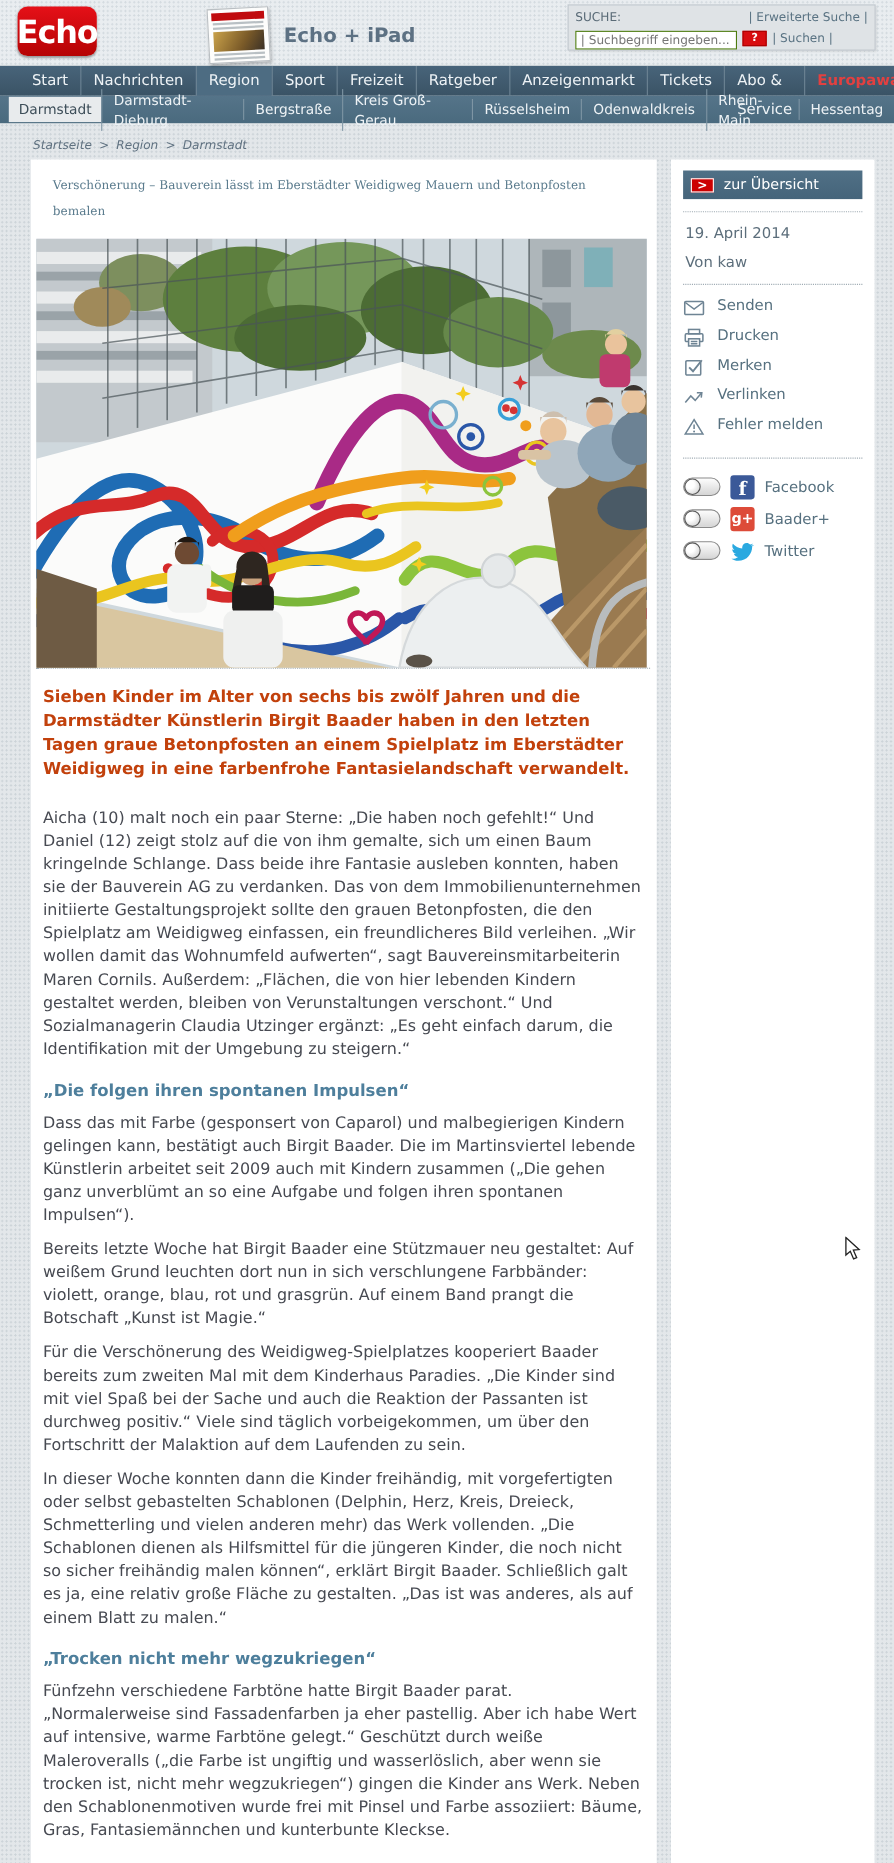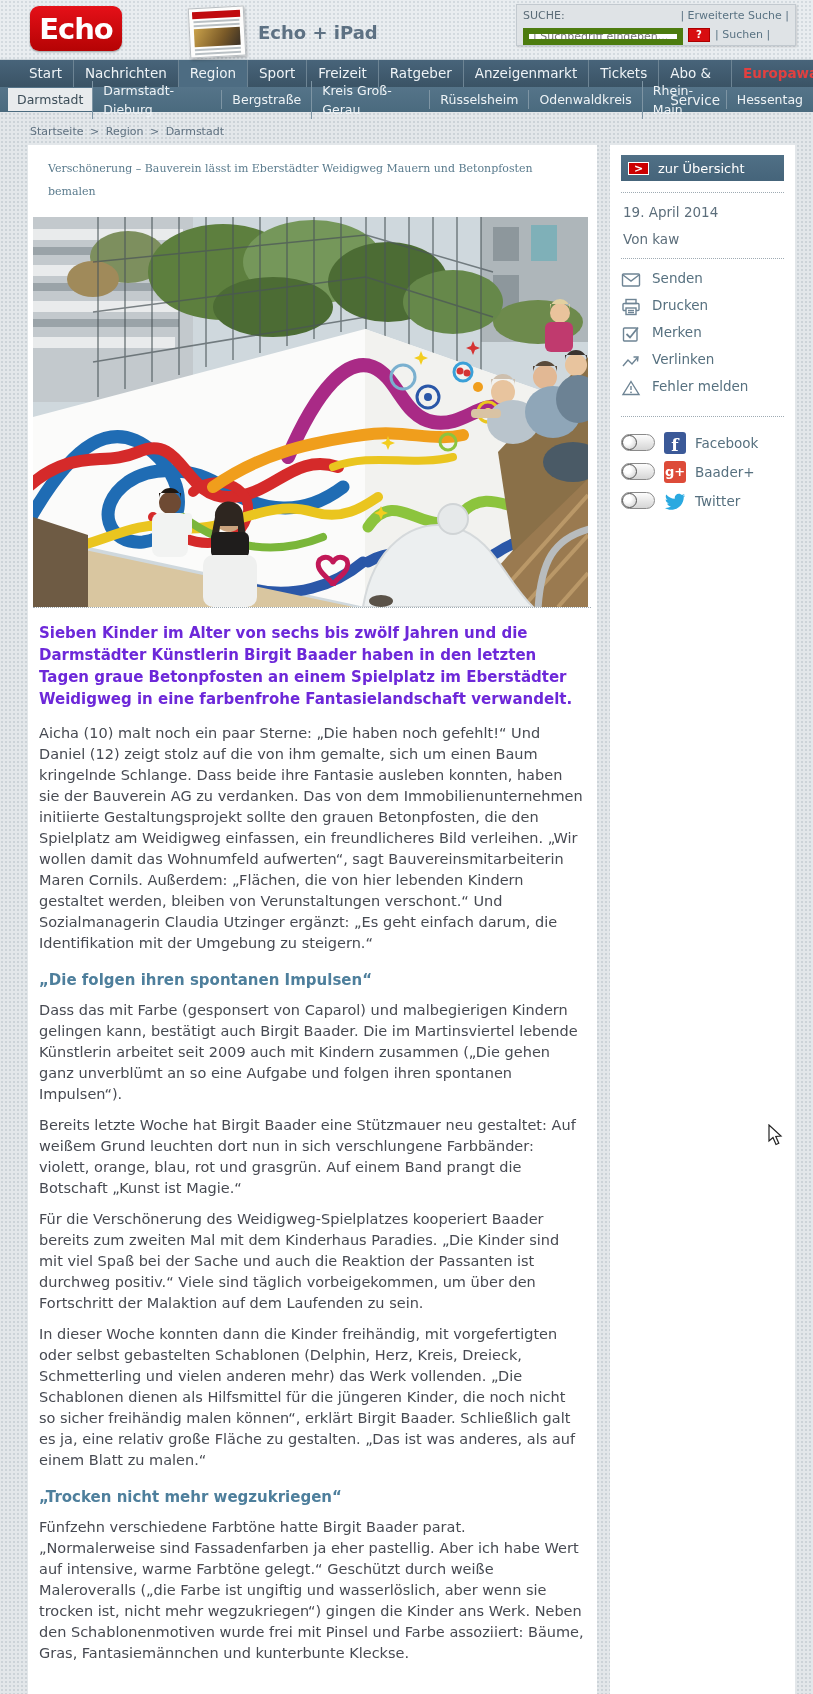--- a/index.html
+++ b/index.html
@@ -10,73 +10,73 @@
     background-color:#e3e7ea;
     background-image:radial-gradient(circle,#ccd3d8 1px, rgba(0,0,0,0) 1.1px);
     background-size:4px 4px;
   }
   
   .hdr { position:relative; height:60px;
     background-color:#e9edf0;
     background-image:radial-gradient(circle,#d3dadf 1px, rgba(0,0,0,0) 1.1px);
     background-size:4px 4px;
     border-bottom:1px solid #c9d1d6; }
-  .logo { position:absolute; left:30px; top:6px; width:92px; height:45px;
+  .logo { position:absolute; left:16px; top:6px; width:72px; height:45px;
     background:linear-gradient(#e51018,#b50304); border-radius:9px;
     color:#fff; font-weight:bold; font-size:29px; letter-spacing:-1px;
     display:flex; align-items:center; justify-content:center;
     box-shadow:0 1px 2px rgba(0,0,0,.35); }
   .paper { position:absolute; left:189px; top:7px; width:56px; height:50px;
     background:#fdfdfc; border:1px solid #b9bec2; transform:rotate(-3deg);
     box-shadow:1px 2px 3px rgba(0,0,0,.25); overflow:hidden; }
   .paper .mast { height:7px; margin:3px 3px 2px; background:#c00b0e; }
   .paper .ln { height:2px; margin:2px 4px; background:#b9c0c4; }
   .paper .pic { height:18px; margin:2px 4px; background:linear-gradient(120deg,#caa24a,#7a5a28 60%,#3a3026); }
   .prodlbl { position:absolute; left:258px; top:22px; font-size:18px; font-weight:bold; color:#5d7183; }
   .searchbox { position:absolute; right:17px; top:4px; width:280px; height:42px;
     background:#dfe3e6; border:1px solid #c2c9cf; box-shadow:1px 1px 2px rgba(0,0,0,.15);
     padding:4px 6px; font-size:11px; color:#5a6b77; }
   .searchbox .row { display:flex; justify-content:space-between; height:16px; }
   .searchbox .row2 { margin-top:3px; justify-content:flex-start; gap:5px; }
   .searchbox a { color:#5a7383; text-decoration:none; }
-  .searchbox input { width:160px; height:17px; border:6px solid #4d7c0f; font-size:11px;
+  .searchbox input { width:147px; height:17px; border:1px solid #4d7c0f; font-size:11px;
     font-family:"DejaVu Sans",sans-serif; color:#6b7a85; padding:0 4px; background:#fff; }
   .qbtn { width:22px; height:14px; background:#d80d10; color:#fff; border:1px solid #a00;
     font-size:10px; font-weight:bold; line-height:12px; text-align:center; cursor:pointer; }
   
   .mainnav { height:27px; background:linear-gradient(#48647a,#3a5365);
     display:flex; align-items:stretch; padding-left:18px; font-size:13.5px; }
   .mainnav a { color:#eef3f6; text-decoration:none; line-height:27px; padding:0 11px;
     border-left:1px solid #6d8494; }
   .mainnav a:first-child { border-left:none; }
   .mainnav a.active { background:#4d6c82; }
   .mainnav a.euro { margin-left:auto; color:#e24040; font-weight:bold; padding-right:22px; }
   .subnav { height:25px; background:linear-gradient(#557489,#4a6a7e);
     display:flex; align-items:center; padding-left:8px; font-size:12.5px; }
   .subnav a { color:#eef3f6; text-decoration:none; line-height:19px; padding:0 10px;
     border-left:1px solid #7e95a4; }
   .subnav a:first-child { border-left:none; }
   .subnav a.active { background:#e8ebed; color:#3c4d58; border-left:none; padding:2px 9px; }
   
-  .crumb { margin:13px 0 7px 30px; font-size:11px; color:#5f7180; }
+  .crumb { margin:13px 0 7px 30px; font-size:11px; color:#5f7180;font-style:italic; }
   .crumb span { margin-right:3px; }
   
   .layout { display:flex; align-items:stretch; padding-left:28px; min-height:1549px; }
   .content { width:569px; background:#fff; align-self:flex-start; padding:12px 0 26px 0; }
   .content h1 { font-family:"DejaVu Serif",serif; font-weight:400; font-size:25px;
     color:#1d3e57; margin:4px 20px 8px 20px; }
   .content .subtitle { font-family:"DejaVu Serif",serif; font-weight:400; font-size:11px;
     line-height:23px; color:#5a7b8d; margin:0 20px 14px 20px; }
   figure { margin:2px 8px 0 5px; width:555px; }
   figure svg.photo { display:block; width:555px; height:390px; background:#cfd8dd; }
   figcaption { font-size:12.5px; color:#75838c; padding:7px 0 9px 1px; }
   figcaption .credit { margin-left:12px; }
   .dotted { border-top:1px dotted #9fabb3; margin:0 6px 14px 5px; }
   .content p { font-size:14.5px; line-height:21px; color:#474a52; margin:0 12px 10px 11px; }
-  .content p.intro { font-weight:bold; font-size:15px; line-height:22px; color:#6d28d9; margin-bottom:13px; }
+  .content p.intro { font-weight:bold; font-size:15px; line-height:22px; color:#c2410c; margin-bottom:24px; }
   .content h3 { font-size:15px; color:#4e7f9c; margin:17px 12px 11px 11px; }
   
   .sidebar { width:185px; margin-left:13px; background:#fff; padding:10px 11px; font-size:13.5px; color:#5c6e7b; }
   .ovbtn { width:100%; height:26px; background:linear-gradient(#507086,#45647a); border:none;
     display:flex; align-items:center; gap:9px; color:#fff; font-size:13px;
     font-family:"DejaVu Sans",sans-serif; padding:0 0 0 7px; cursor:pointer; }
   .ovbtn .chev { width:21px; height:13px; background:#cc0001; color:#fff; font-size:11px;
     font-weight:bold; line-height:12px; text-align:center; border:1px solid #fff; }
   .sb-dot { border-top:1px dotted #9fabb3; margin:11px 0; }
   .sb-date { margin:2px 0 0 2px; }

